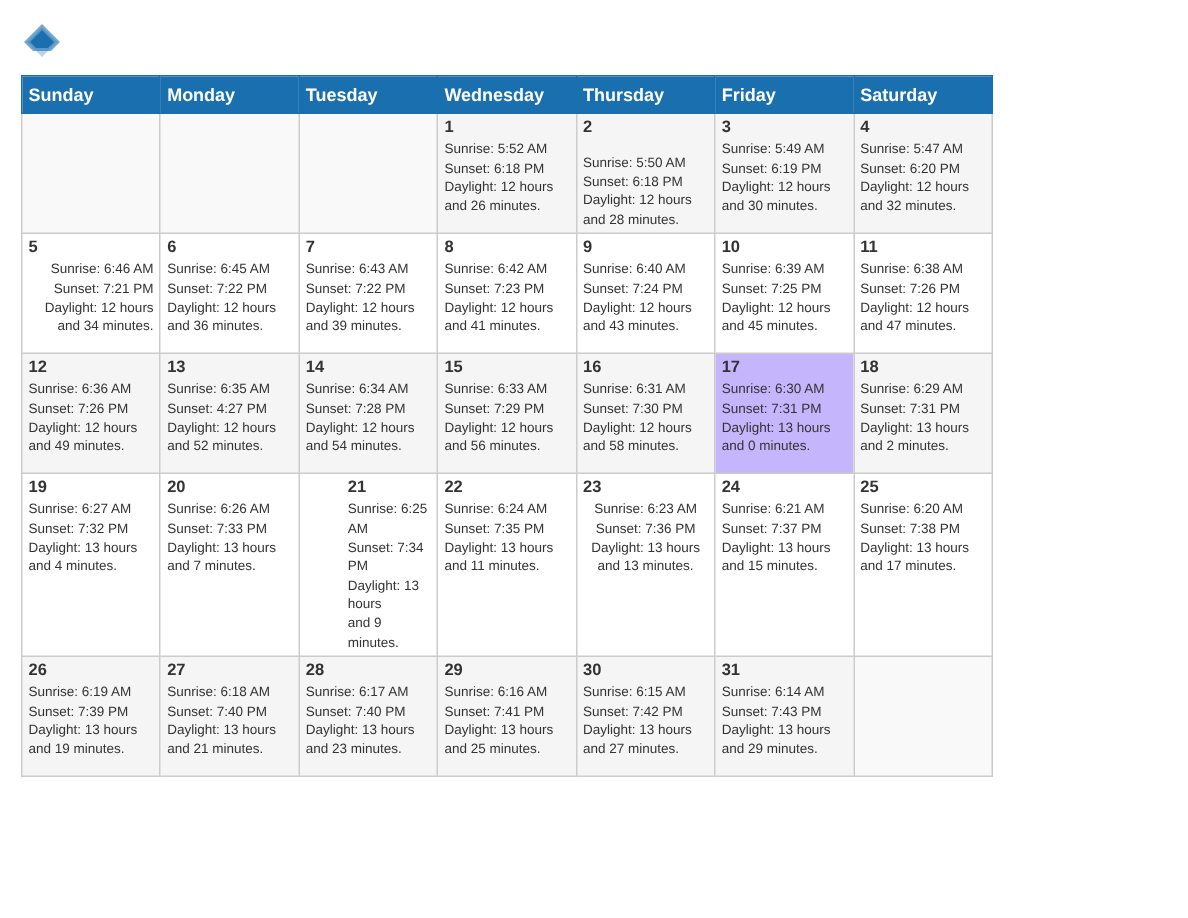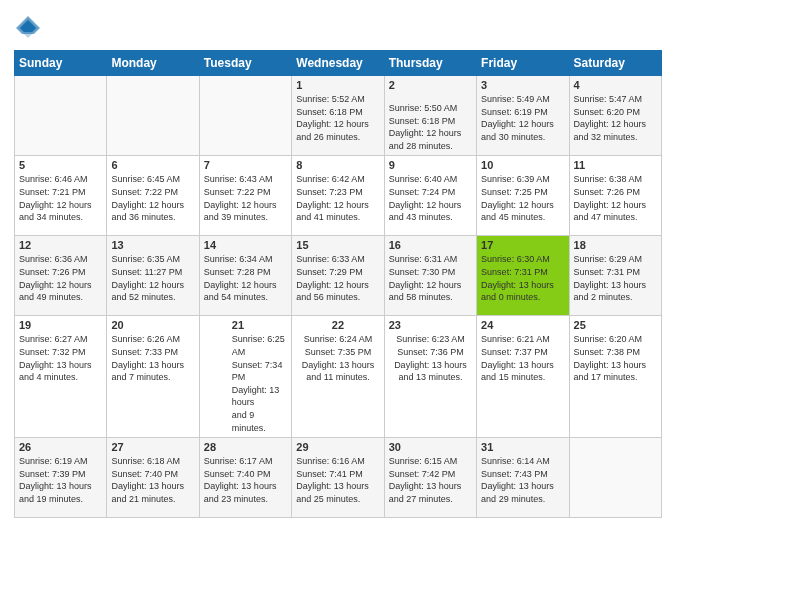--- a/index.html
+++ b/index.html
@@ -170,21 +170,21 @@
             <span class="day-number">4</span>
             <div class="day-info" style="white-space: pre-line;">Sunrise: 5:47 AM
 Sunset: 6:20 PM
 Daylight: 12 hours
 and 32 minutes.</div>
           </td>
         </tr>
         <tr>
           <td style="background: rgb(255, 255, 255);">
             <span class="day-number">5</span>
-            <div class="day-info" style="white-space: pre-line;">Sunrise: 6:46 AM
+            <div class="day-info" style="white-space: pre-line; text-align: right;">Sunrise: 6:46 AM
 Sunset: 7:21 PM
 Daylight: 12 hours
 and 34 minutes.</div>
           </td>
           <td style="background: rgb(255, 255, 255);">
             <span class="day-number">6</span>
             <div class="day-info" style="white-space: pre-line;">Sunrise: 6:45 AM
 Sunset: 7:22 PM
 Daylight: 12 hours
 and 36 minutes.</div>
@@ -229,21 +229,21 @@
           <td style="background: rgb(245, 245, 245);">
             <span class="day-number">12</span>
             <div class="day-info" style="white-space: pre-line;">Sunrise: 6:36 AM
 Sunset: 7:26 PM
 Daylight: 12 hours
 and 49 minutes.</div>
           </td>
           <td style="background: rgb(245, 245, 245);">
             <span class="day-number">13</span>
             <div class="day-info" style="white-space: pre-line;">Sunrise: 6:35 AM
-Sunset: 11:27 PM
+Sunset: 4:27 PM
 Daylight: 12 hours
 and 52 minutes.</div>
           </td>
           <td style="background: rgb(245, 245, 245);">
             <span class="day-number">14</span>
             <div class="day-info" style="white-space: pre-line;">Sunrise: 6:34 AM
 Sunset: 7:28 PM
 Daylight: 12 hours
 and 54 minutes.</div>
           </td>
@@ -254,21 +254,21 @@
 Daylight: 12 hours
 and 56 minutes.</div>
           </td>
           <td style="background: rgb(245, 245, 245);">
             <span class="day-number">16</span>
             <div class="day-info" style="white-space: pre-line;">Sunrise: 6:31 AM
 Sunset: 7:30 PM
 Daylight: 12 hours
 and 58 minutes.</div>
           </td>
-          <td style="background: #84cc16;">
+          <td style="background: #c4b5fd;">
             <span class="day-number">17</span>
             <div class="day-info" style="white-space: pre-line;">Sunrise: 6:30 AM
 Sunset: 7:31 PM
 Daylight: 13 hours
 and 0 minutes.</div>
           </td>
           <td style="background: rgb(245, 245, 245);">
             <span class="day-number">18</span>
             <div class="day-info" style="white-space: pre-line;">Sunrise: 6:29 AM
 Sunset: 7:31 PM
@@ -291,21 +291,21 @@
 Daylight: 13 hours
 and 7 minutes.</div>
           </td>
           <td style="background: rgb(255, 255, 255); padding-left: 32px;">
             <span class="day-number">21</span>
             <div class="day-info" style="white-space: pre-line;">Sunrise: 6:25 AM
 Sunset: 7:34 PM
 Daylight: 13 hours
 and 9 minutes.</div>
           </td>
-          <td style="background: rgb(255, 255, 255); text-align: center;">
+          <td style="background: rgb(255, 255, 255);">
             <span class="day-number">22</span>
             <div class="day-info" style="white-space: pre-line;">Sunrise: 6:24 AM
 Sunset: 7:35 PM
 Daylight: 13 hours
 and 11 minutes.</div>
           </td>
           <td style="background: rgb(255, 255, 255);">
             <span class="day-number">23</span>
             <div class="day-info" style="white-space: pre-line; text-align: center;">Sunrise: 6:23 AM
 Sunset: 7:36 PM

